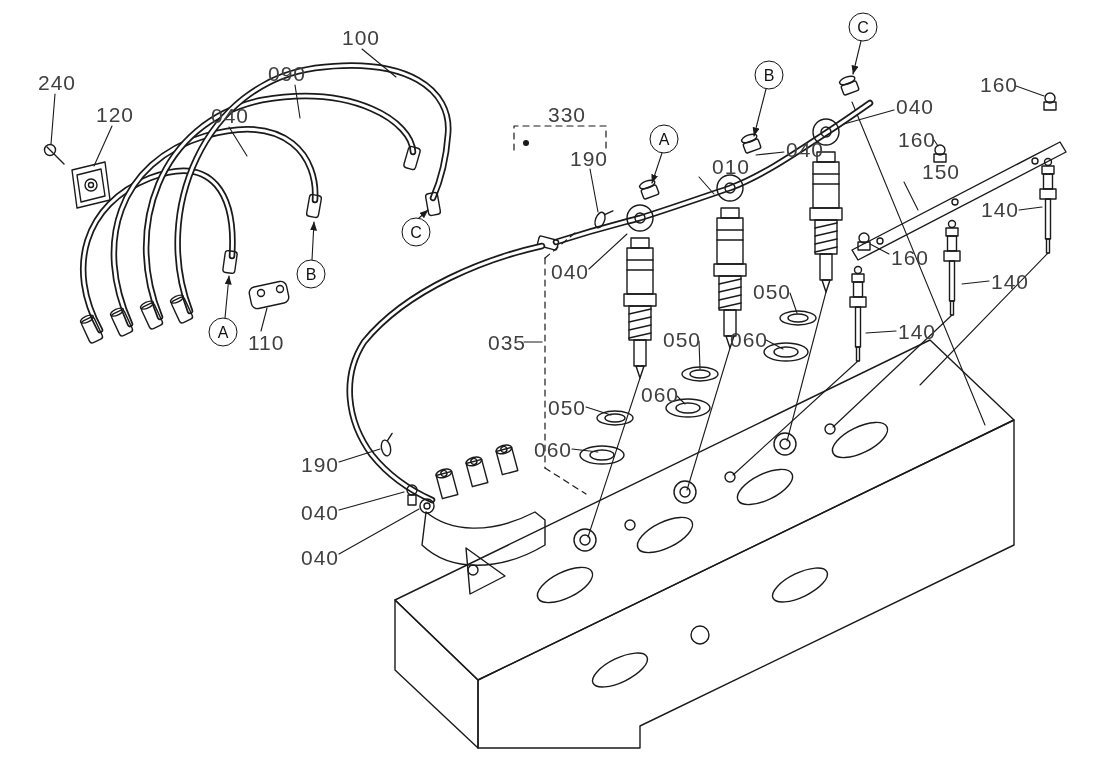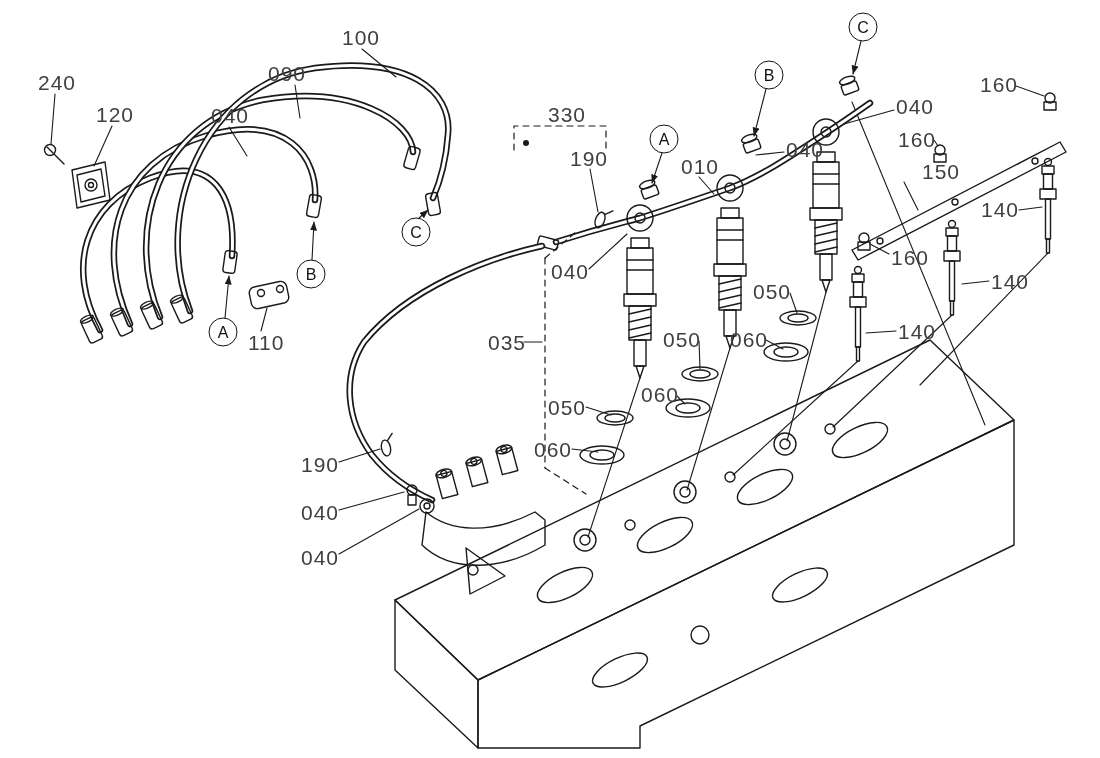--- a/index.html
+++ b/index.html
@@ -295,21 +295,21 @@
   </g>
 </svg>
 
 <div class="callout" style="left:38px;top:72px">240</div>
 <div class="callout" style="left:96px;top:104px">120</div>
 <div class="callout" style="left:211px;top:105px">040</div>
 <div class="callout" style="left:268px;top:63px">090</div>
 <div class="callout" style="left:342px;top:27px">100</div>
 <div class="callout" style="left:548px;top:104px">330</div>
 <div class="callout" style="left:570px;top:148px">190</div>
-<div class="callout" style="left:681px;top:156px">010</div>
+<div class="callout" style="left:712px;top:156px">010</div>
 <div class="callout" style="left:786px;top:139px">040</div>
 <div class="callout" style="left:896px;top:96px">040</div>
 <div class="callout" style="left:980px;top:74px">160</div>
 <div class="callout" style="left:898px;top:129px">160</div>
 <div class="callout" style="left:922px;top:161px">150</div>
 <div class="callout" style="left:981px;top:199px">140</div>
 <div class="callout" style="left:991px;top:271px">140</div>
 <div class="callout" style="left:891px;top:247px">160</div>
 <div class="callout" style="left:551px;top:261px">040</div>
 <div class="callout" style="left:753px;top:281px">050</div>

